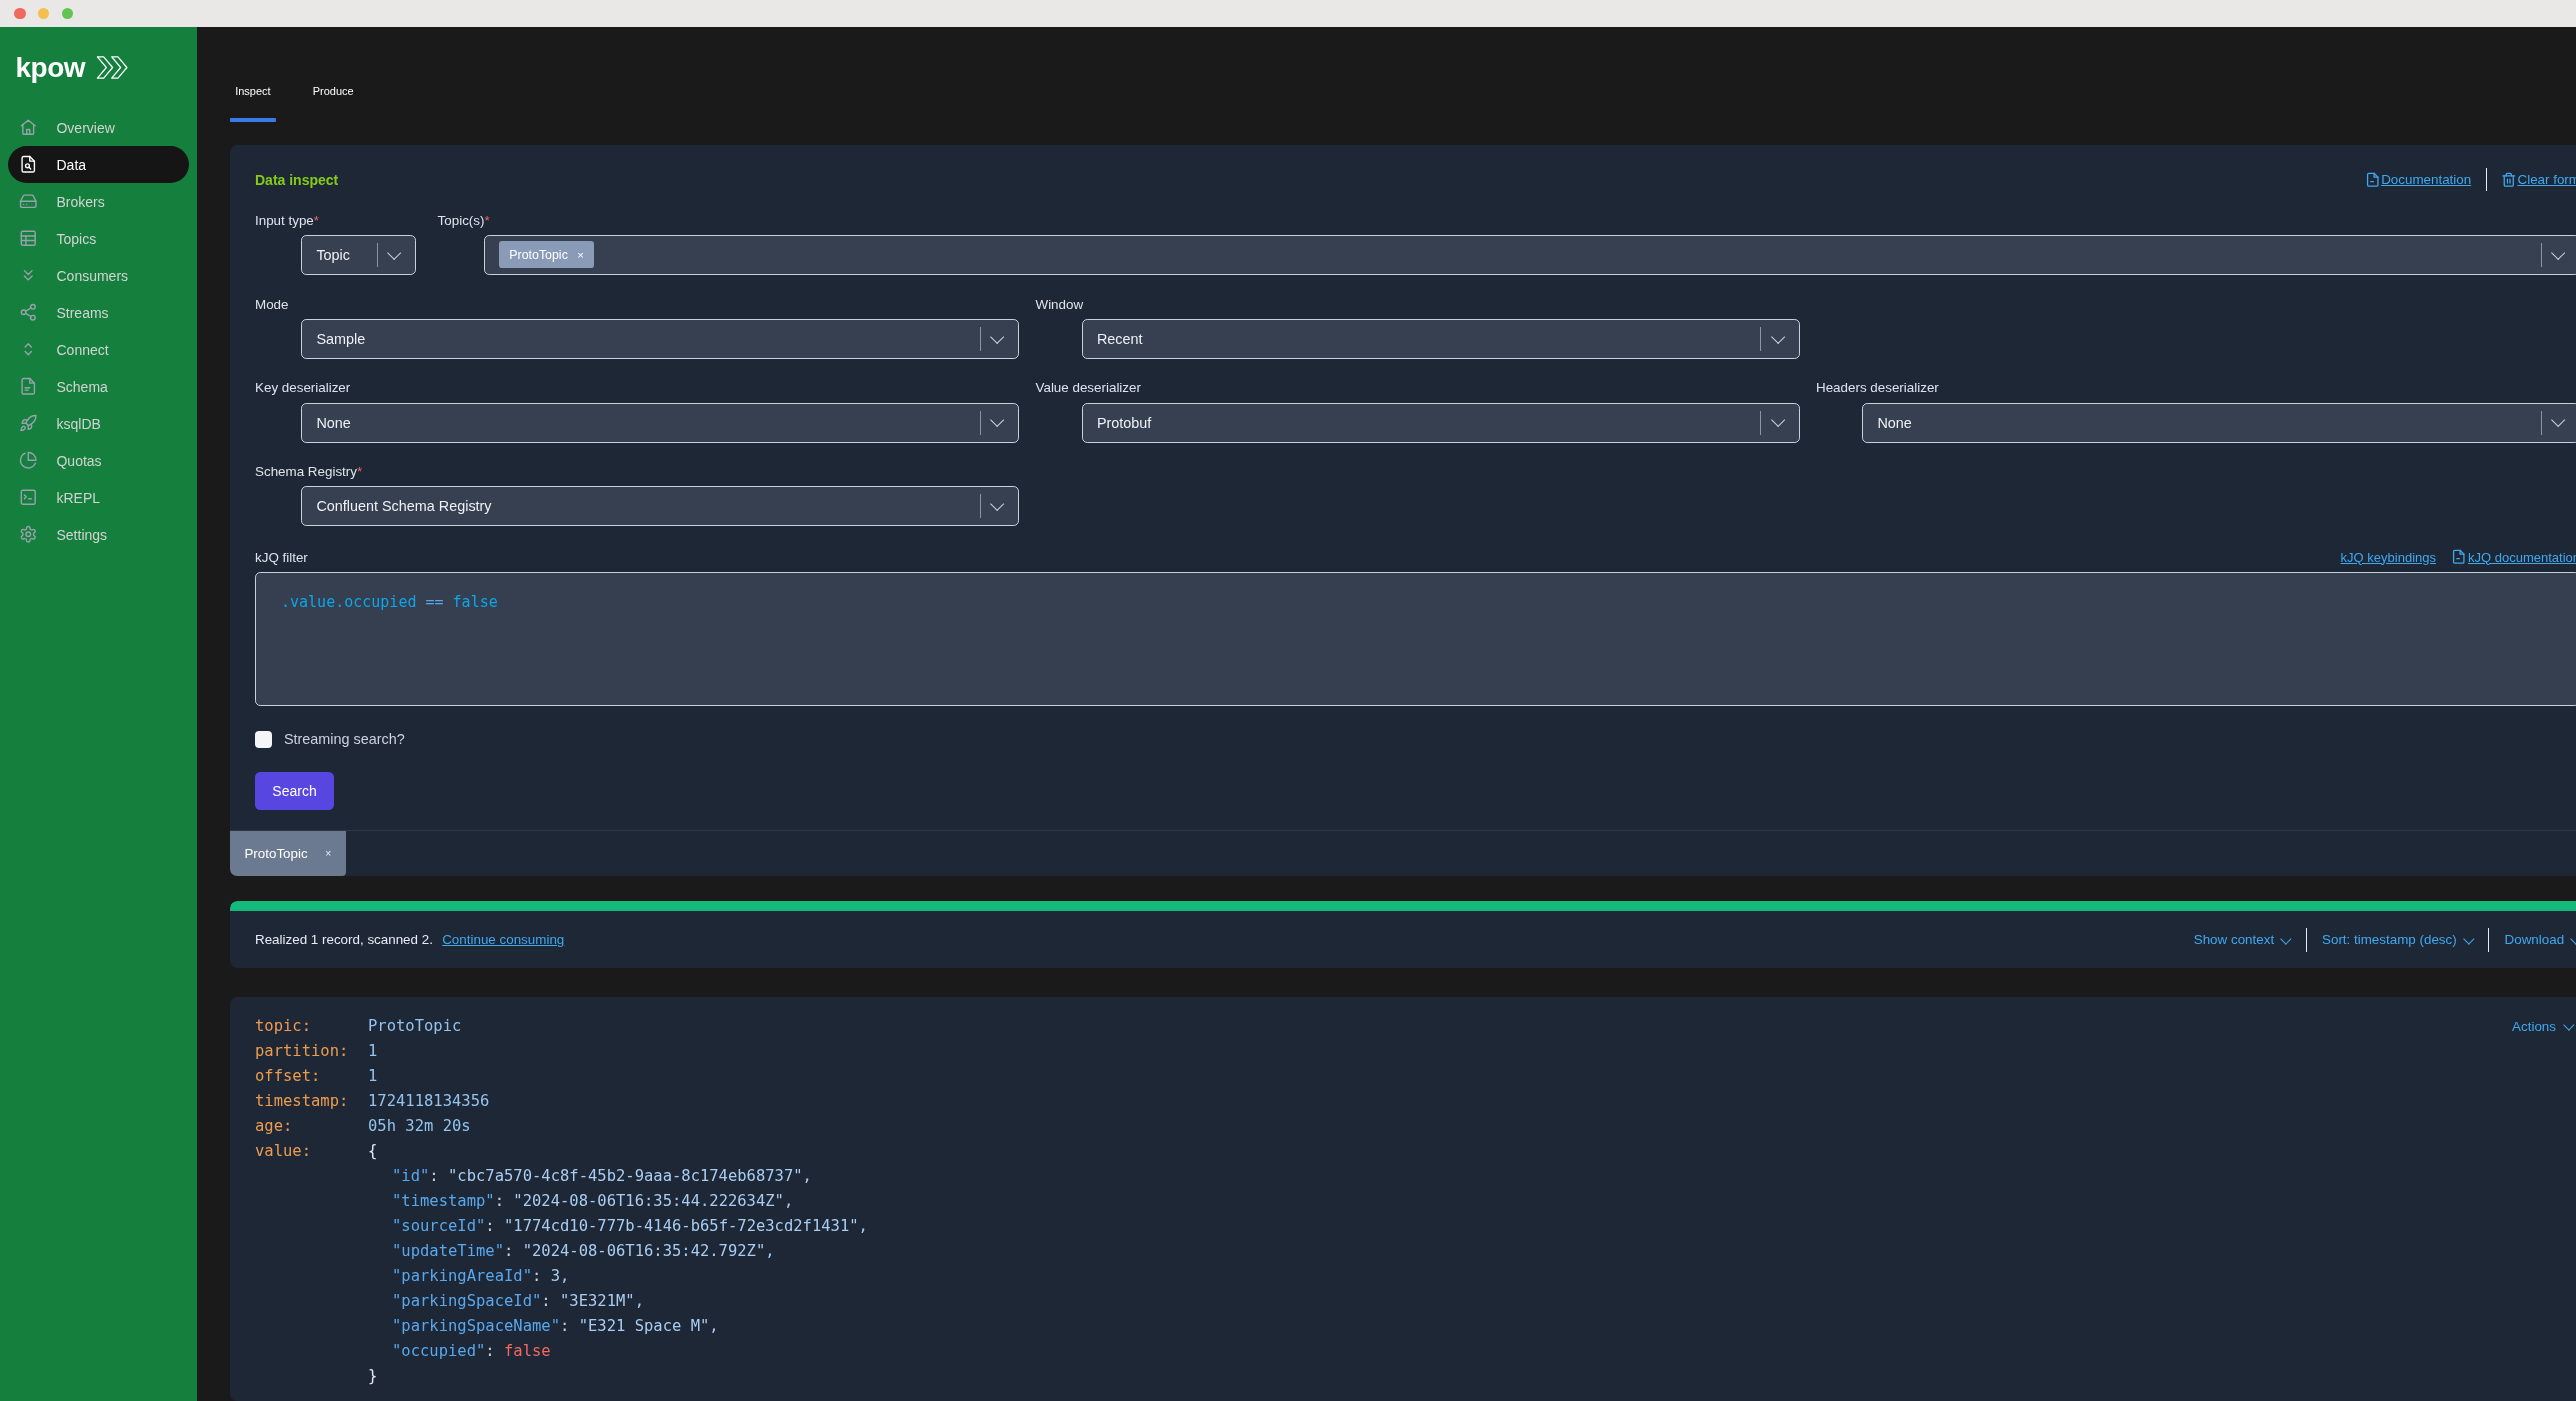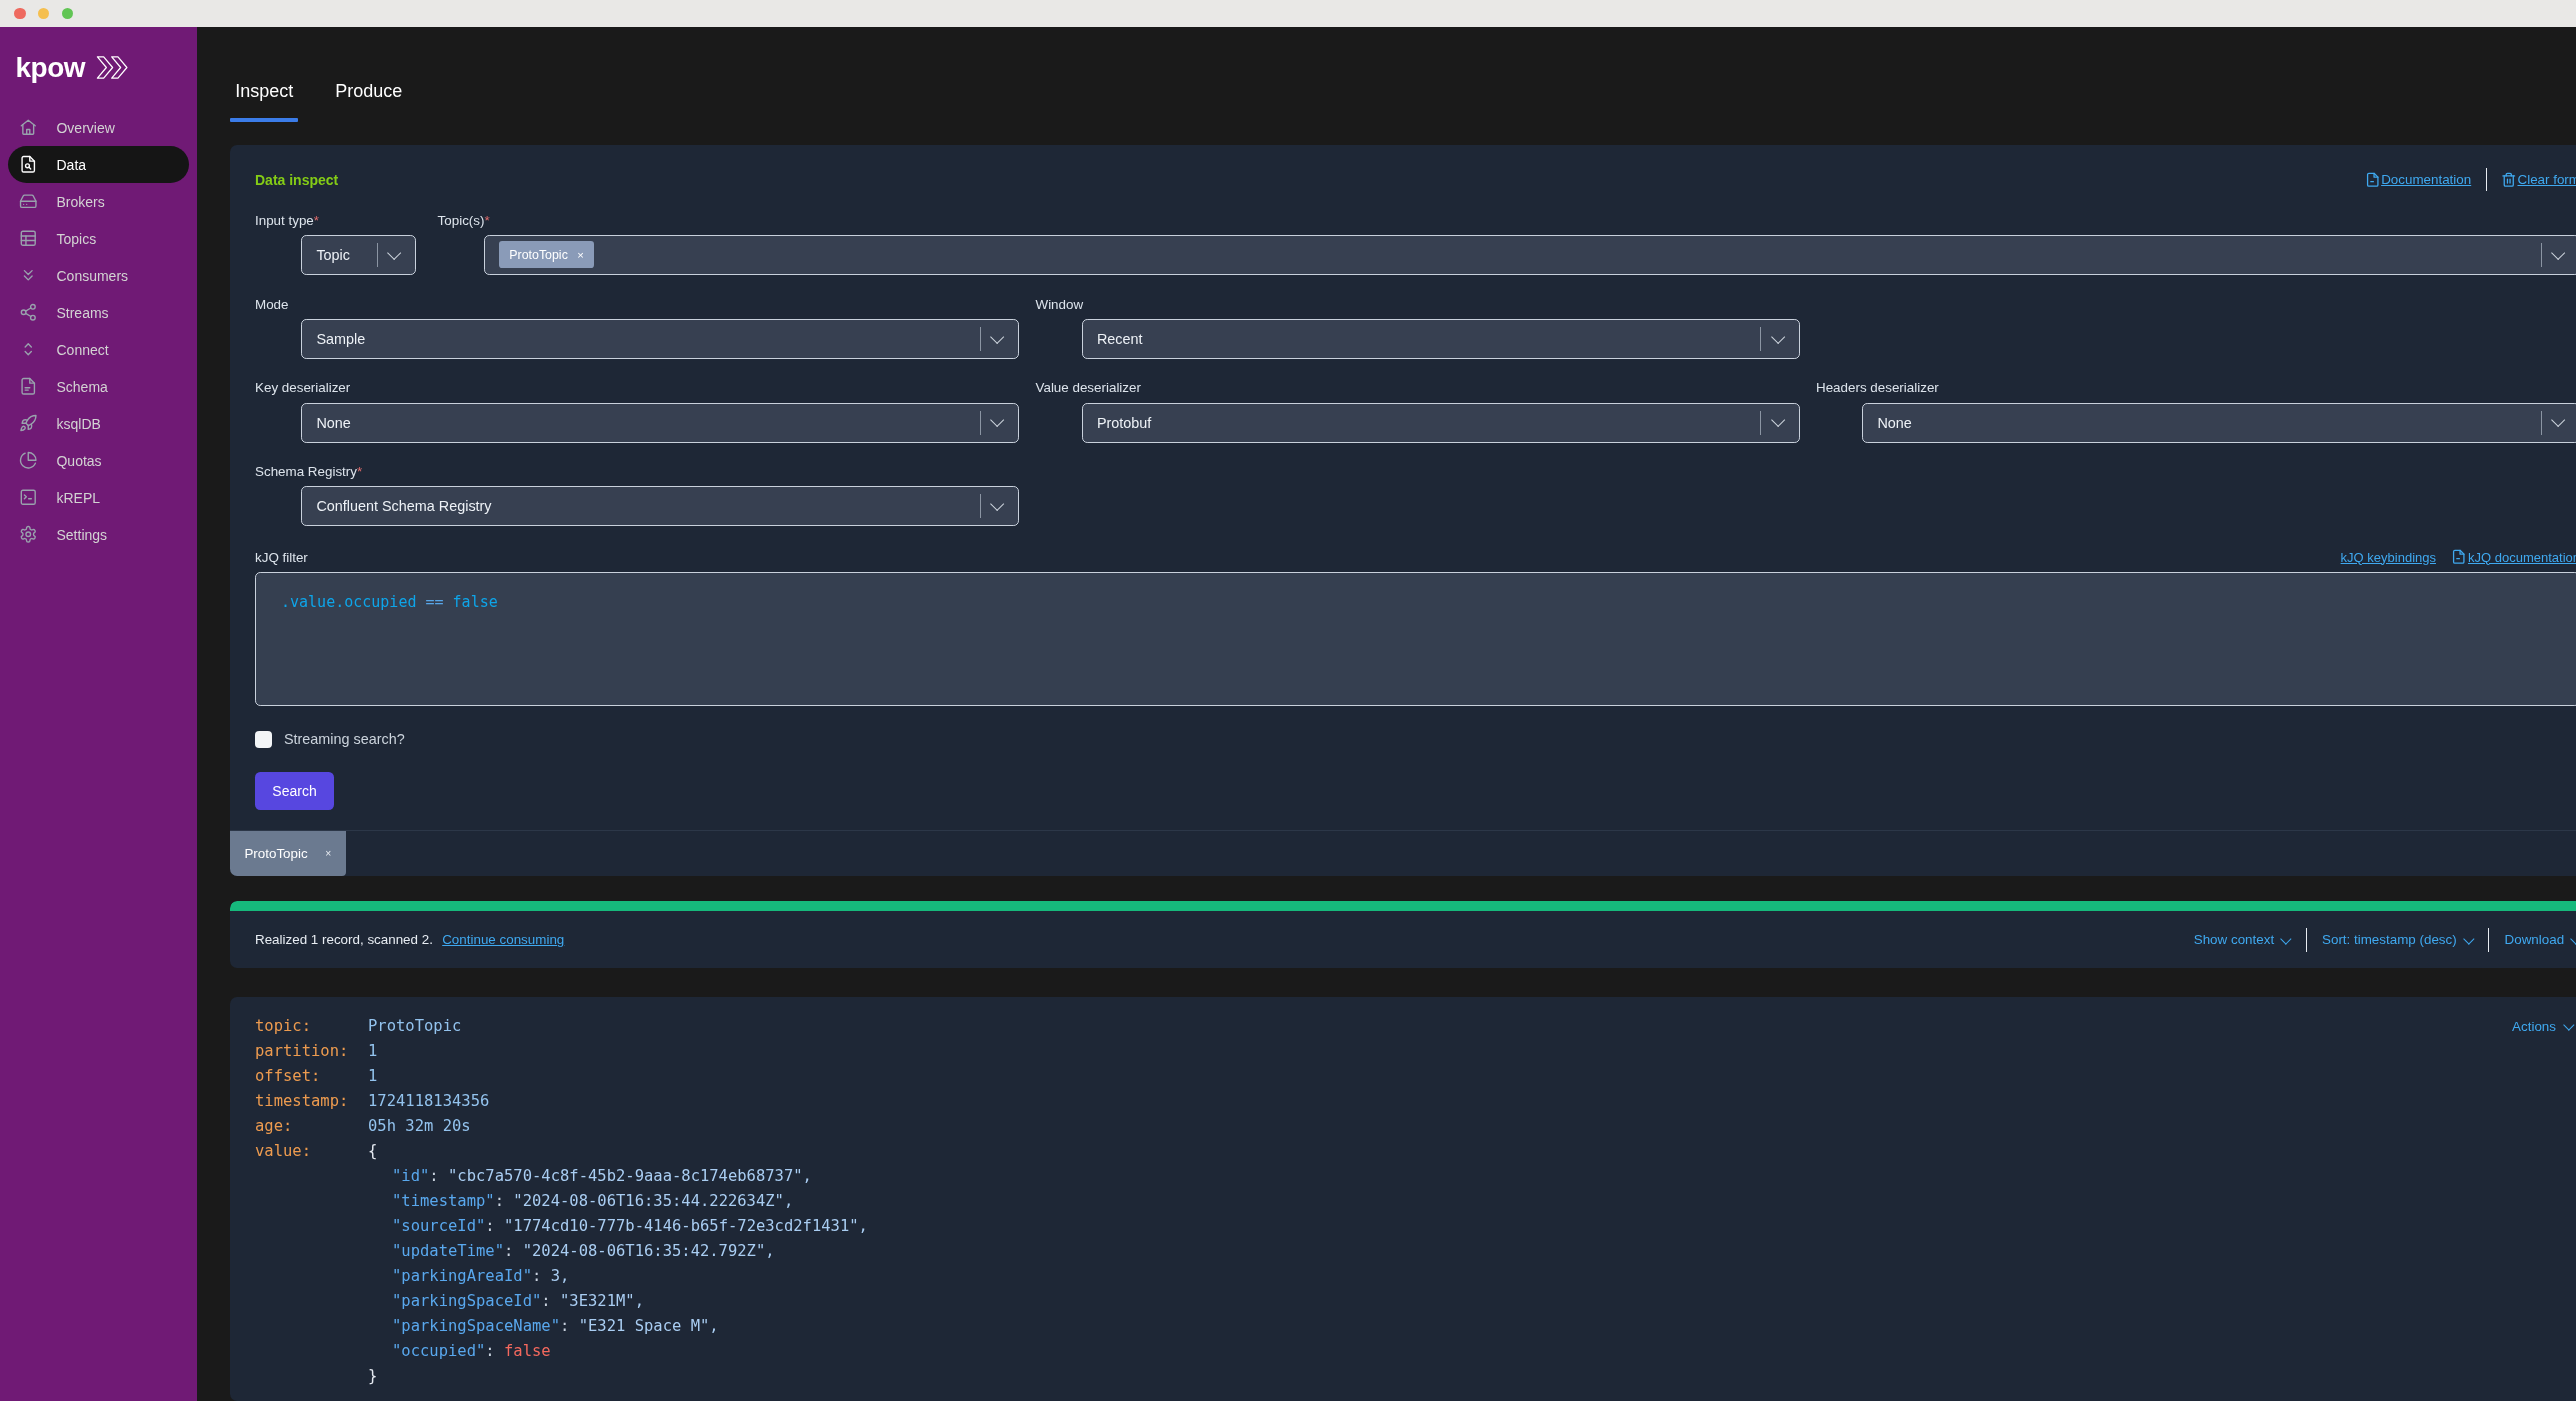--- a/index.html
+++ b/index.html
@@ -13,36 +13,36 @@
   
   .topbar{height:27px;background:#e9e8e6;display:flex;align-items:center;padding-left:14.4px;gap:12.4px;}
   .dot{width:11.3px;height:11.3px;border-radius:50%;}
   .dot.red{background:#ee6a5f;}
   .dot.yellow{background:#f5bf4f;}
   .dot.green{background:#61c554;}
 
   .app{display:flex;height:1375px;}
 
   
-  .sidebar{width:197px;background:#701a75;flex-shrink:0;box-sizing:border-box;}
+  .sidebar{width:197px;background:#15803d;flex-shrink:0;box-sizing:border-box;}
   .logo{display:flex;align-items:center;gap:9.3px;margin:26px 0 0 15.5px;height:30px;}
   .logo-text{color:#ffffff;font-size:28px;font-weight:700;letter-spacing:-0.5px;line-height:1;}
   .logo-chev svg{width:39px;height:25px;stroke:#ffffff;fill:none;stroke-width:1.4;stroke-linejoin:round;}
   .nav{margin-top:26px;}
   .nav-item{display:flex;align-items:center;gap:18.5px;height:37px;margin:0 8.2px;padding-left:11.3px;
     color:#d3d3d3;font-size:14px;border-radius:18.5px;cursor:pointer;}
   .nav-item .icon{width:18.5px;height:18.5px;color:#99a2ad;display:flex;align-items:center;}
   .nav-item .icon svg{width:18.5px;height:18.5px;stroke:currentColor;fill:none;stroke-width:1.8;stroke-linecap:round;stroke-linejoin:round;}
   .nav-item.active{background:#151515;color:#ffffff;}
   .nav-item.active .icon{color:#ffffff;}
 
   
   .main{flex:1;background:#1a1a1a;padding:0 33px;box-sizing:border-box;}
   .tabs{display:flex;gap:42px;padding:55px 0 0 5.2px;}
-  .tab{font-size:18px;color:#fff;line-height:18.5px;padding-bottom:21px;position:relative;cursor:pointer;}
+  .tab{font-size:11px;color:#fff;line-height:18.5px;padding-bottom:21px;position:relative;cursor:pointer;}
   .tab.active::after{content:'';position:absolute;left:-5.2px;right:-5.2px;bottom:0;height:3.6px;border-radius:1px;background:#3b7ce8;}
 
   .panel{background:#1e2736;border-radius:7.2px;}
   .form-panel{margin-top:23px;overflow:hidden;}
   .form-inner{padding:17.5px 25px 20.6px;}
   .form-head{display:flex;justify-content:space-between;align-items:center;margin-top:6.2px;}
   .form-title{font-size:14px;color:#84cc16;font-weight:700;}
   .head-links{display:flex;align-items:center;gap:14.4px;font-size:13.4px;}
   .link{color:#3fa9f0;text-decoration:underline;display:inline-flex;align-items:center;gap:1px;cursor:pointer;}
   .link svg{width:15.5px;height:15.5px;stroke:#3fa9f0;fill:none;stroke-width:2;stroke-linecap:round;stroke-linejoin:round;}

